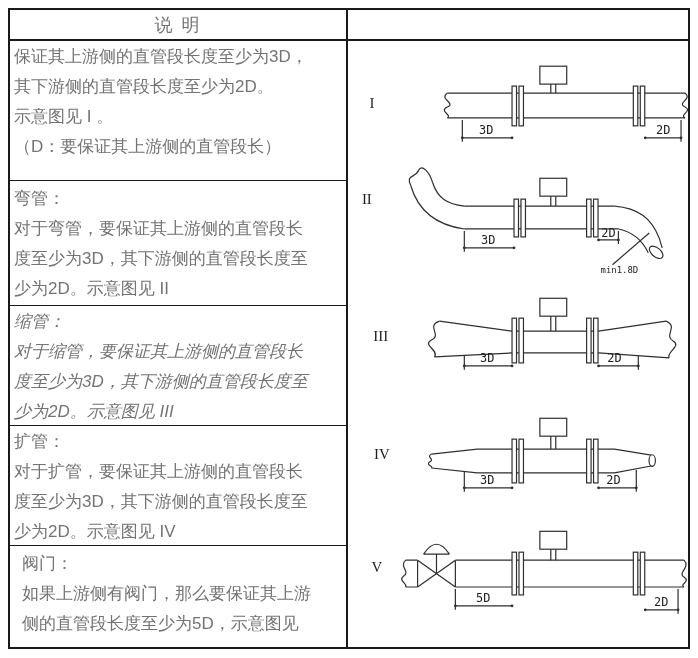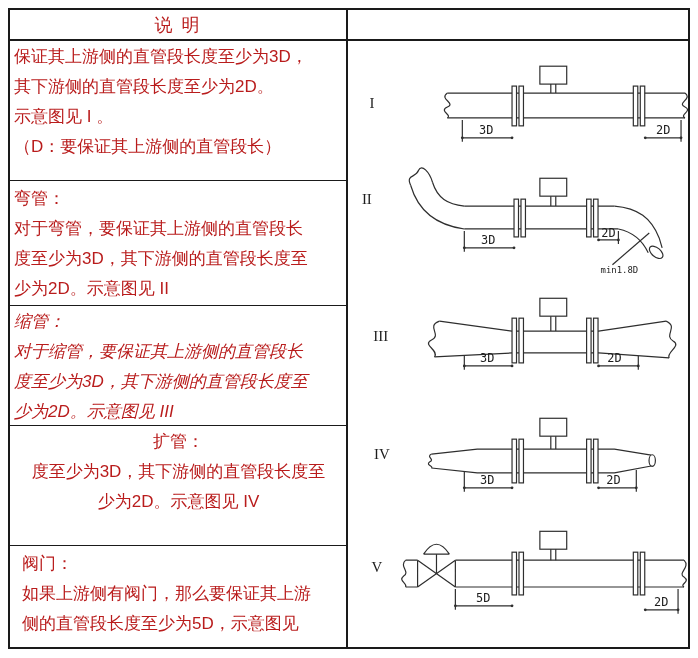--- a/index.html
+++ b/index.html
@@ -1,38 +1,38 @@
 <!DOCTYPE html>
 <html><head>
 <meta charset="utf-8">
 <style>
   html,body { margin:0; padding:0; background:#ffffff; }
   .page {
     position:relative; width:698px; height:658px; background:#fff;
-    font-family:"Liberation Sans", sans-serif; color:#b91c1c;
+    font-family:"Liberation Sans", sans-serif; color:#737373;
   }
   .tbl {
     position:absolute; left:8px; top:8px; width:682px; height:641px;
     border:2px solid #1a1a1a; box-sizing:border-box;
     display:flex; flex-direction:column;
   }
   .hdr-row { height:31px; display:flex; border-bottom:2px solid #1a1a1a; box-sizing:border-box; flex:0 0 auto; }
   .hdr-left {
     width:338px; flex:0 0 338px; border-right:2px solid #1a1a1a; box-sizing:border-box;
     display:flex; align-items:center; justify-content:center;
     font-size:18px; letter-spacing:2px;
   }
   .hdr-right { flex:1; }
   .body { flex:1; display:flex; min-height:0; }
   .col-text { width:338px; flex:0 0 338px; border-right:2px solid #1a1a1a; box-sizing:border-box; display:flex; flex-direction:column; }
   .note-row { box-sizing:border-box; border-bottom:1.5px solid #1a1a1a; padding:1px 3px 0 4px; overflow:hidden; }
   .note-row.r1 { height:140px; }
   .note-row.r2 { height:125px; padding-top:3px; }
   .note-row.r3 { height:120px;font-style:italic; }
-  .note-row.r4 { height:120px;text-align:center; }
+  .note-row.r4 { height:120px; }
   .note-row.r5 { flex:1; border-bottom:none; padding-top:3px;margin-left:8px; }
   .ln { font-size:17px; line-height:30px; white-space:nowrap; }
   .col-diagrams { flex:1; display:flex; flex-direction:column; }
   .dg { flex:0 0 auto; }
   .dg svg { display:block; }
   .dg path, .dg rect, .dg ellipse, .dg line { stroke:#2e2e2e; stroke-width:1.2; fill:none; }
   .dg .wfill { fill:#ffffff; }
   .dg circle.tick { fill:#2e2e2e; stroke:none; }
   .dg text { stroke:none; }
   .dim { font-family:"DejaVu Sans Mono", monospace; font-size:12px; fill:#1d1d1d; text-anchor:middle; }
@@ -68,20 +68,21 @@
           <div class="ln">少为2D。示意图见 II</div>
         </div>
         <div class="note-row r3">
           <div class="ln">缩管：</div>
           <div class="ln">对于缩管，要保证其上游侧的直管段长</div>
           <div class="ln">度至少为3D，其下游侧的直管段长度至</div>
           <div class="ln">少为2D。示意图见 III</div>
         </div>
         <div class="note-row r4">
           <div class="ln">扩管：</div>
+          <div class="ln">对于扩管，要保证其上游侧的直管段长</div>
           <div class="ln">度至少为3D，其下游侧的直管段长度至</div>
           <div class="ln">少为2D。示意图见 IV</div>
         </div>
         <div class="note-row r5">
           <div class="ln">阀门：</div>
           <div class="ln">如果上游侧有阀门，那么要保证其上游</div>
           <div class="ln">侧的直管段长度至少为5D，示意图见</div>
         </div>
       </div>
 

